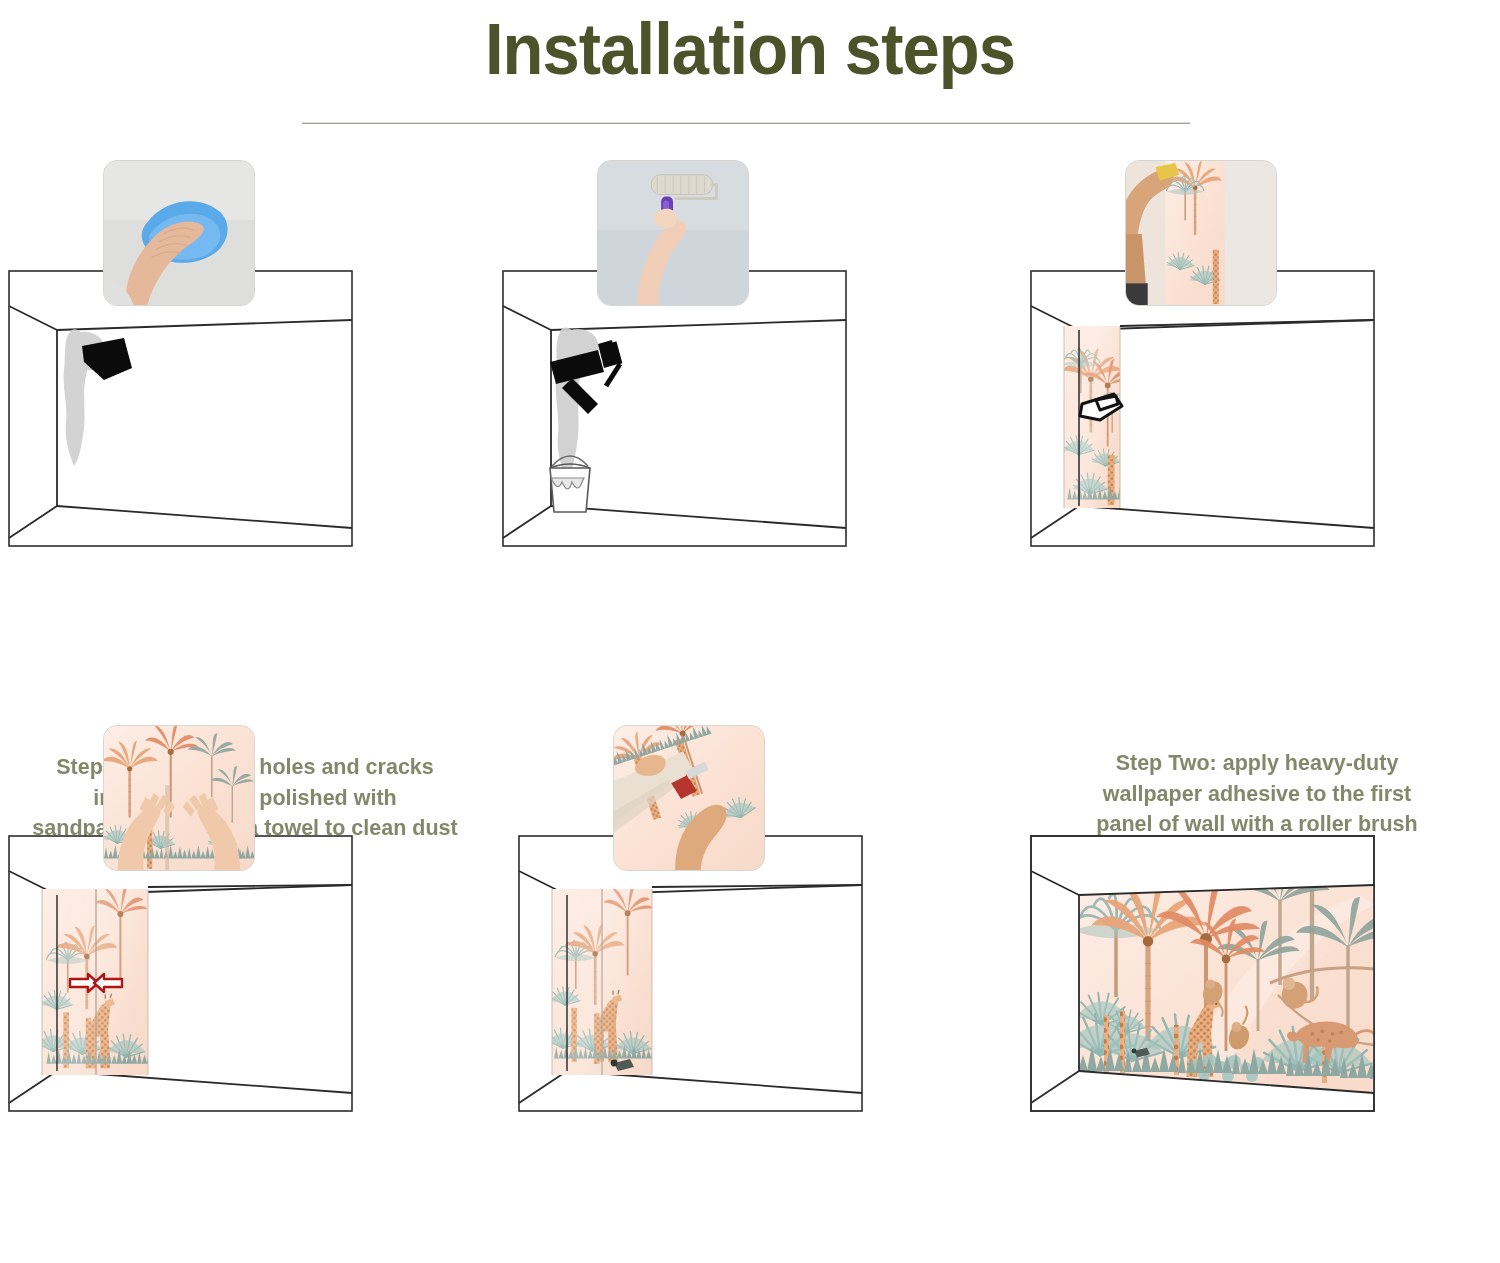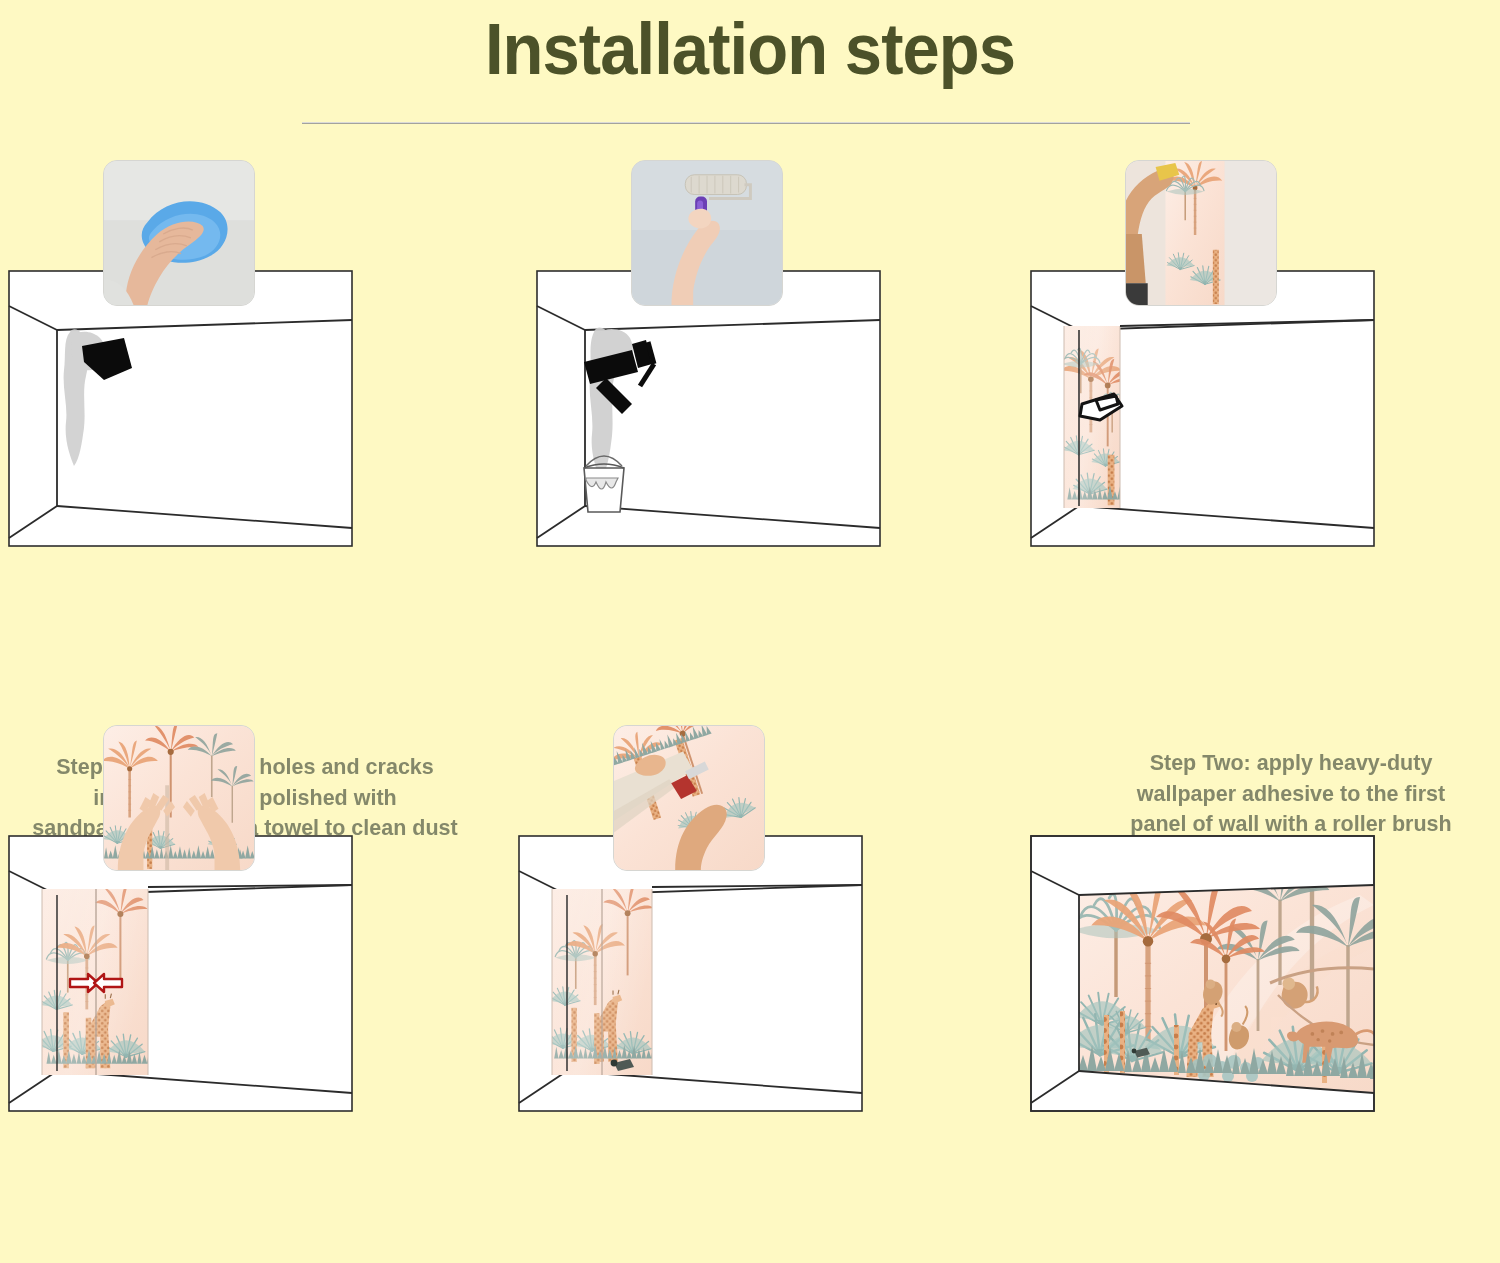--- a/index.html
+++ b/index.html
@@ -6,21 +6,21 @@
   html, body {
     margin: 0; padding: 0;
     width: 1500px; height: 1263px;
     background: #eeedeb;
     font-family: "Liberation Sans", sans-serif;
     overflow: hidden;
   }
   #page {
     position: relative;
     width: 1500px; height: 1263px;
-    background: #fef9c3;
+    background: #ffffff;
   }
 
   
   #title {
     position: absolute;
     top: 8px; left: 0; width: 1500px;
     text-align: center;
     font-size: 72px;
     font-weight: bold;
     letter-spacing: -1px;
@@ -77,21 +77,21 @@
     color: #84886a;
     font-size: 21.5px;
     font-weight: bold;
     line-height: 1.42;
     font-family: "Liberation Sans", sans-serif;
     white-space: pre-line;
   }
 
   
   #step1 { left: 0px;    top: 160px; }
-  #step2 { left: 528px;  top: 160px; }
+  #step2 { left: 494px;  top: 160px; }
   #step3 { left: 1022px; top: 160px; }
   #step4 { left: 0px;    top: 725px; }
   #step5 { left: 510px;  top: 725px; }
   #step6 { left: 1022px; top: 725px; }
 
   #cap1 { left: -5px;  top: 592px; }
   #cap2 { left: 513px; top: 588px; }
 
   svg { overflow: visible; }
 </style>

